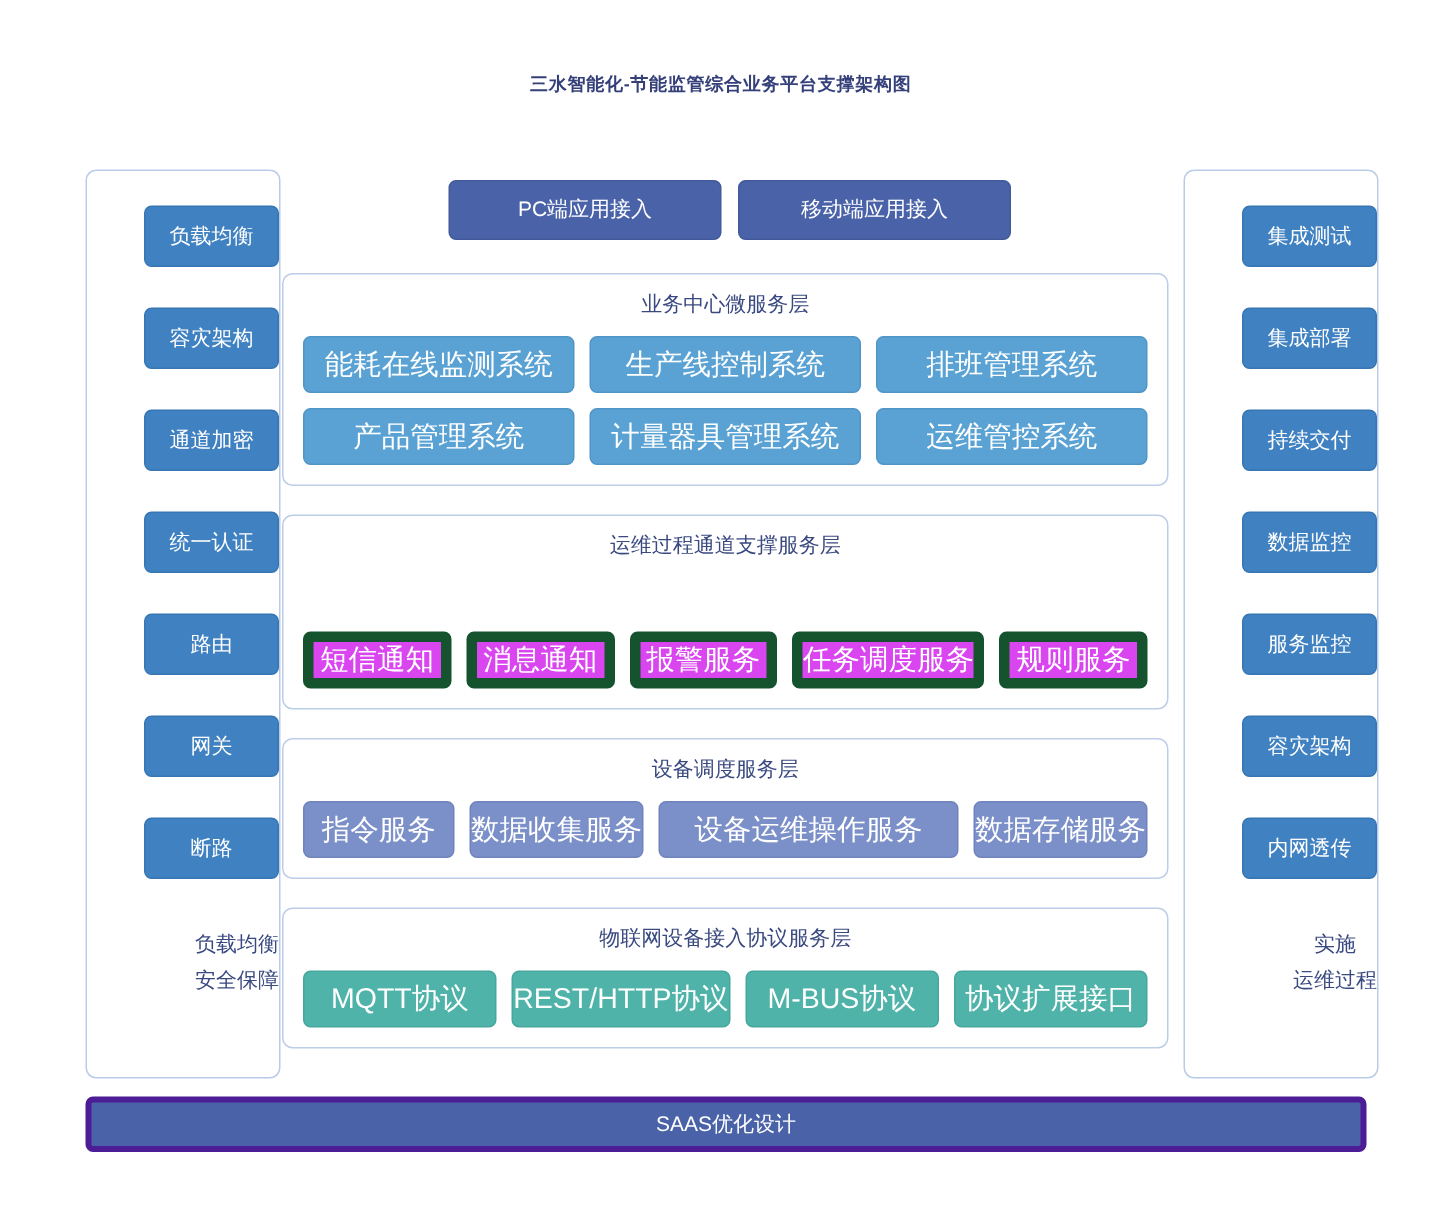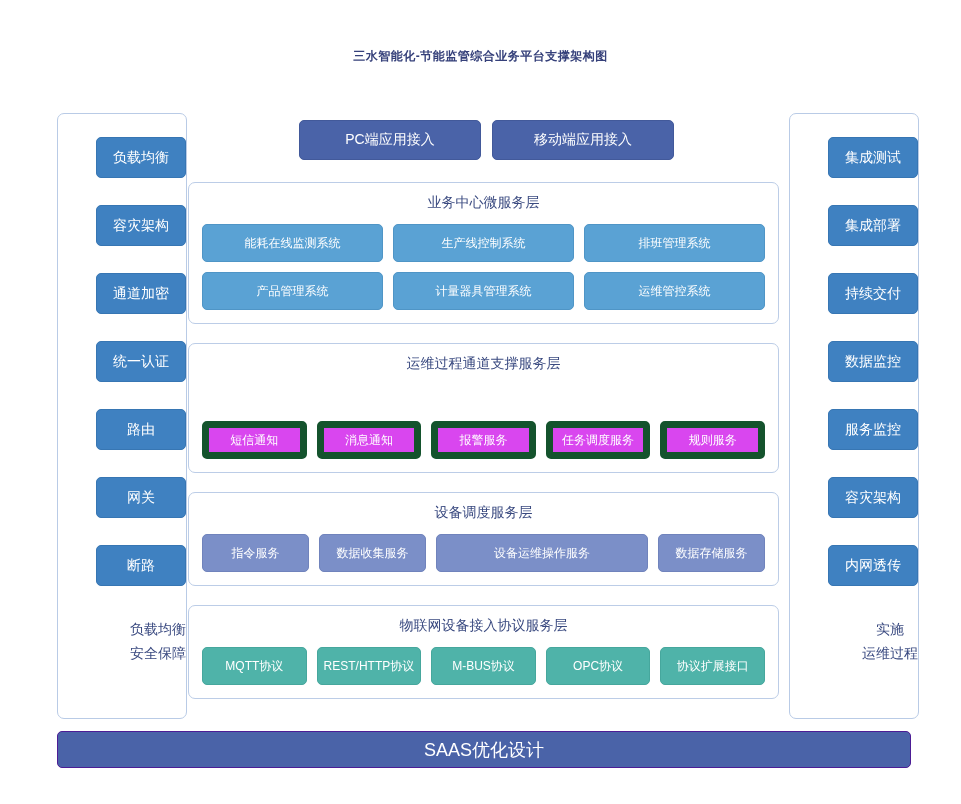--- a/index.html
+++ b/index.html
@@ -122,21 +122,21 @@
   }
   .row + .row { margin-top: 10px; }
 
   .cell {
     height: 38px;
     border-radius: 5px;
     display: flex;
     align-items: center;
     justify-content: center;
     color: #ffffff;
-    font-size: 12px;
+    font-size: 19px;
     box-sizing: border-box;
     white-space: nowrap;
     flex: 1 1 0;
   }
 
   
   .lyr-business .cell { background: #5aa2d4; border: 1px solid #4f95c6; }
   .lyr-ops      .cell { background: #d946ef; border: 7px solid #14532d; margin-top: 36px; }
   .lyr-device   .cell { background: #7b8fc8; border: 1px solid #7083bc; }
   .lyr-iot      .cell { background: #4fb3a9; border: 1px solid #46a79d; }
@@ -145,23 +145,23 @@
 
   
   .bottom-bar {
     position: absolute;
     left: 57px;
     top: 731px;
     width: 854px;
     height: 37px;
     border-radius: 5px;
     background: #4a63a8;
-    border: 1px solid #4c1d95;
+    border: 4px solid #4c1d95;
     color: #ffffff;
-    font-size: 18px;
+    font-size: 14px;
     display: flex;
     align-items: center;
     justify-content: center;
     box-sizing: border-box;
   }
 </style>
 </head>
 <body>
 
 <div class="page">
@@ -270,23 +270,20 @@
           <div class="cell">
             <span>MQTT协议</span>
           </div>
           <div class="cell">
             <span>REST/HTTP协议</span>
           </div>
           <div class="cell">
             <span>M-BUS协议</span>
           </div>
           <div class="cell">
-            <span>OPC协议</span>
-          </div>
-          <div class="cell">
             <span>协议扩展接口</span>
           </div>
         </div>
       </div>
     </div>
 
   <div class="side-col right" id="right-col">
       <div class="side-box">
         <span>集成测试</span>
       </div>

